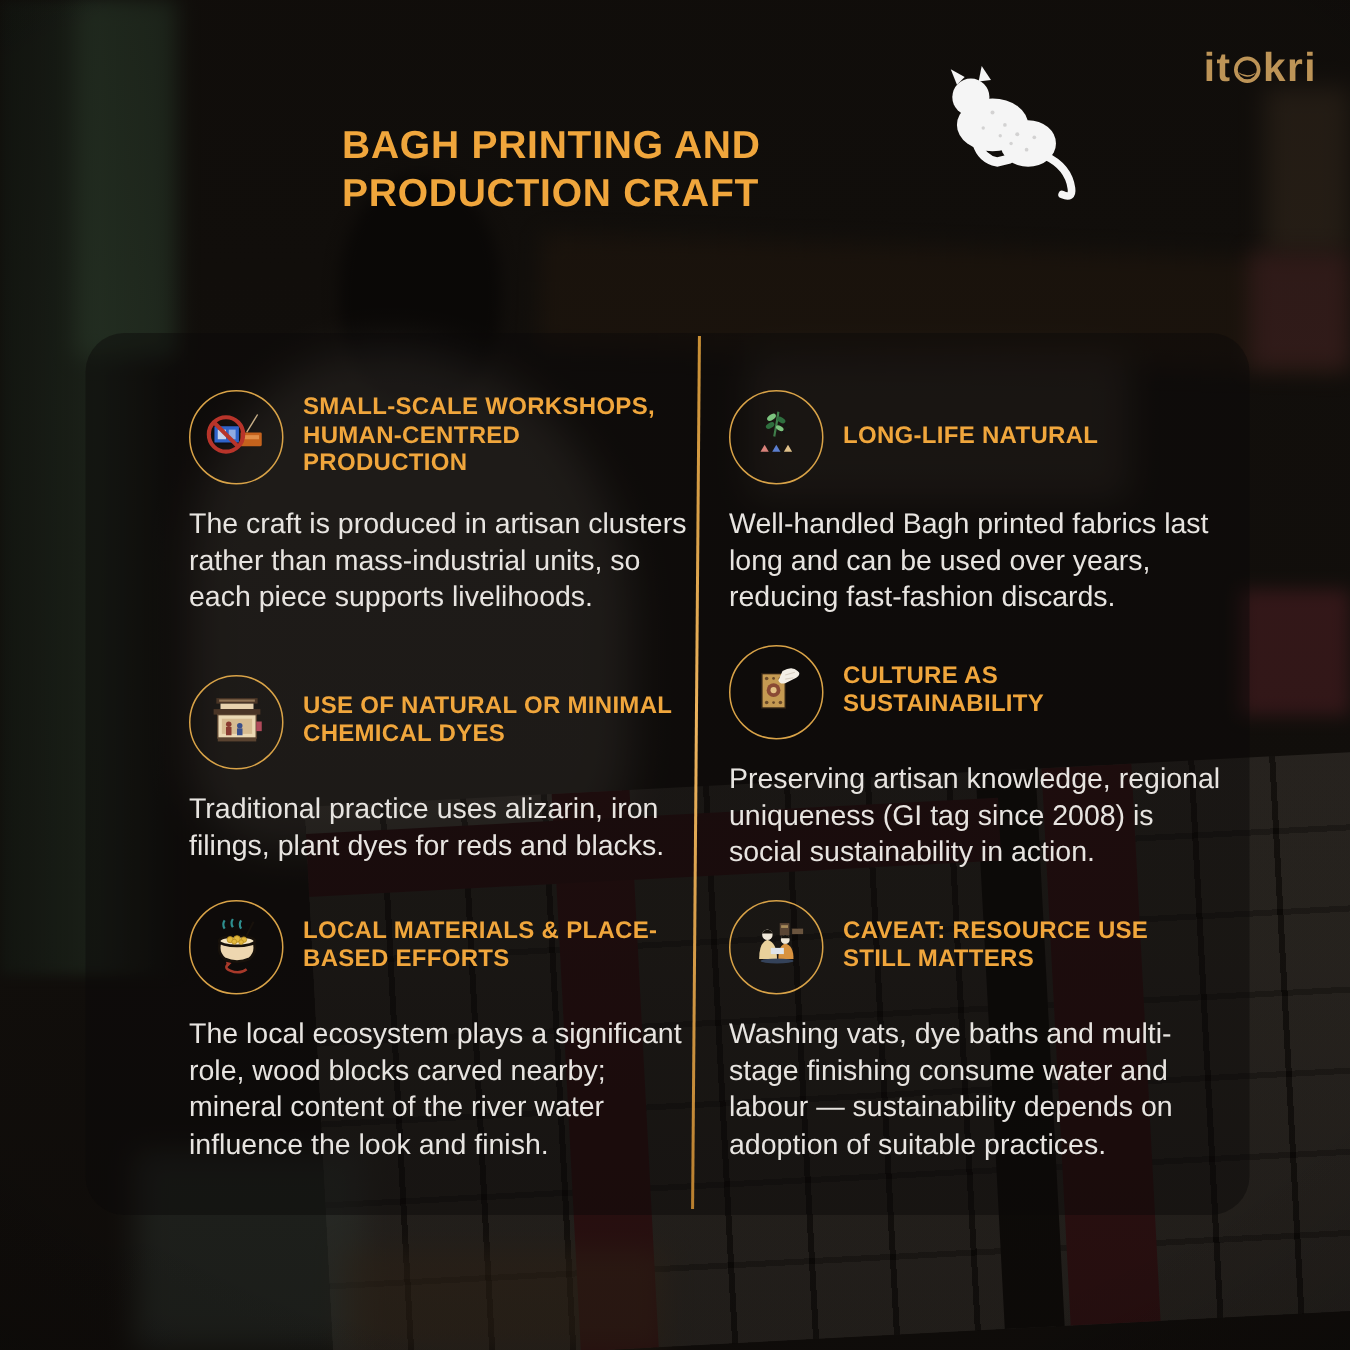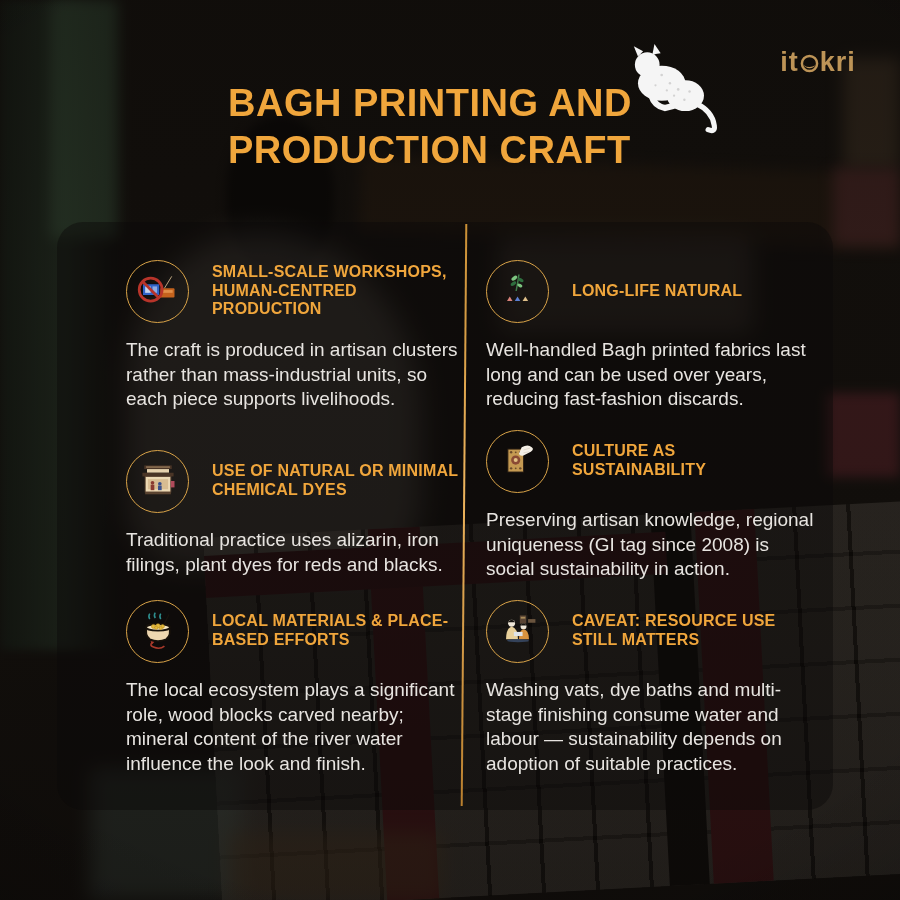--- a/index.html
+++ b/index.html
@@ -43,35 +43,35 @@
       repeating-linear-gradient(90deg, rgba(214,203,188,.14) 0 50px, rgba(10,8,6,.4) 50px 54px),
       repeating-linear-gradient(0deg, rgba(214,203,188,.09) 0 50px, rgba(10,8,6,.4) 50px 54px);
   }
   .overlay{position:absolute;inset:0;
     background:
       radial-gradient(120% 100% at 50% 45%, rgba(0,0,0,0) 55%, rgba(0,0,0,.38)),
       linear-gradient(180deg, rgba(10,8,6,.56), rgba(10,8,6,.47) 30%, rgba(10,8,6,.5) 70%, rgba(8,6,5,.58));}
   .panel{position:absolute;left:57px;top:222px;width:776px;height:588px;
     border-radius:26px;background:rgba(10,9,8,.45);}
   
-  .logo{position:absolute;left:758px;top:49px;width:120px;text-align:center;
+  .logo{position:absolute;left:758px;top:32px;width:120px;text-align:right;
     color:var(--logo-gold);font-size:27px;font-weight:bold;letter-spacing:1px;line-height:1;}
   .logo .omark{display:inline-block;vertical-align:-2px;margin:0 1px;}
   .cat{position:absolute;left:620px;top:42px;z-index:1;opacity:.96;}
   h1.title{position:absolute;left:228px;top:80px;margin:0;z-index:2;
-    color:var(--accent-orange);font-size:38px;font-weight:bold;letter-spacing:.5px;line-height:1.24;}
+    color:var(--accent-orange);font-size:26px;font-weight:bold;letter-spacing:.5px;line-height:1.24;}
   
   .divider{position:absolute;left:463px;top:224px;width:2px;height:582px;
     transform:rotate(.45deg);
     background:linear-gradient(180deg,#c98f35,#edb45e 45%,#b97f2e);}
   .card{position:absolute;width:340px;}
   .s0{left:126px;top:258px;} .s1{left:486px;top:258px;}
   .s2{left:126px;top:448px;} .s3{left:486px;top:428px;}
   .s4{left:126px;top:598px;} .s5{left:486px;top:598px;}
-  .card-head{display:flex;align-items:center;gap:23px;min-height:66px;}
+  .card-head{display:flex;align-items:center;gap:13px;min-height:66px;}
   .icon-circle{width:63px;height:63px;flex:0 0 63px;border:1.6px solid var(--icon-ring);
     border-radius:50%;display:flex;align-items:center;justify-content:center;box-sizing:border-box;}
   .card h2{margin:0;color:var(--accent-orange);font-size:16px;font-weight:bold;
     line-height:1.17;letter-spacing:.2px;white-space:pre-line;}
   .card p{margin:14px 0 0;width:336px;color:var(--body-text);font-size:19px;line-height:1.29;}
 </style>
 </head>
 <body>
 
 <div class="canvas">

